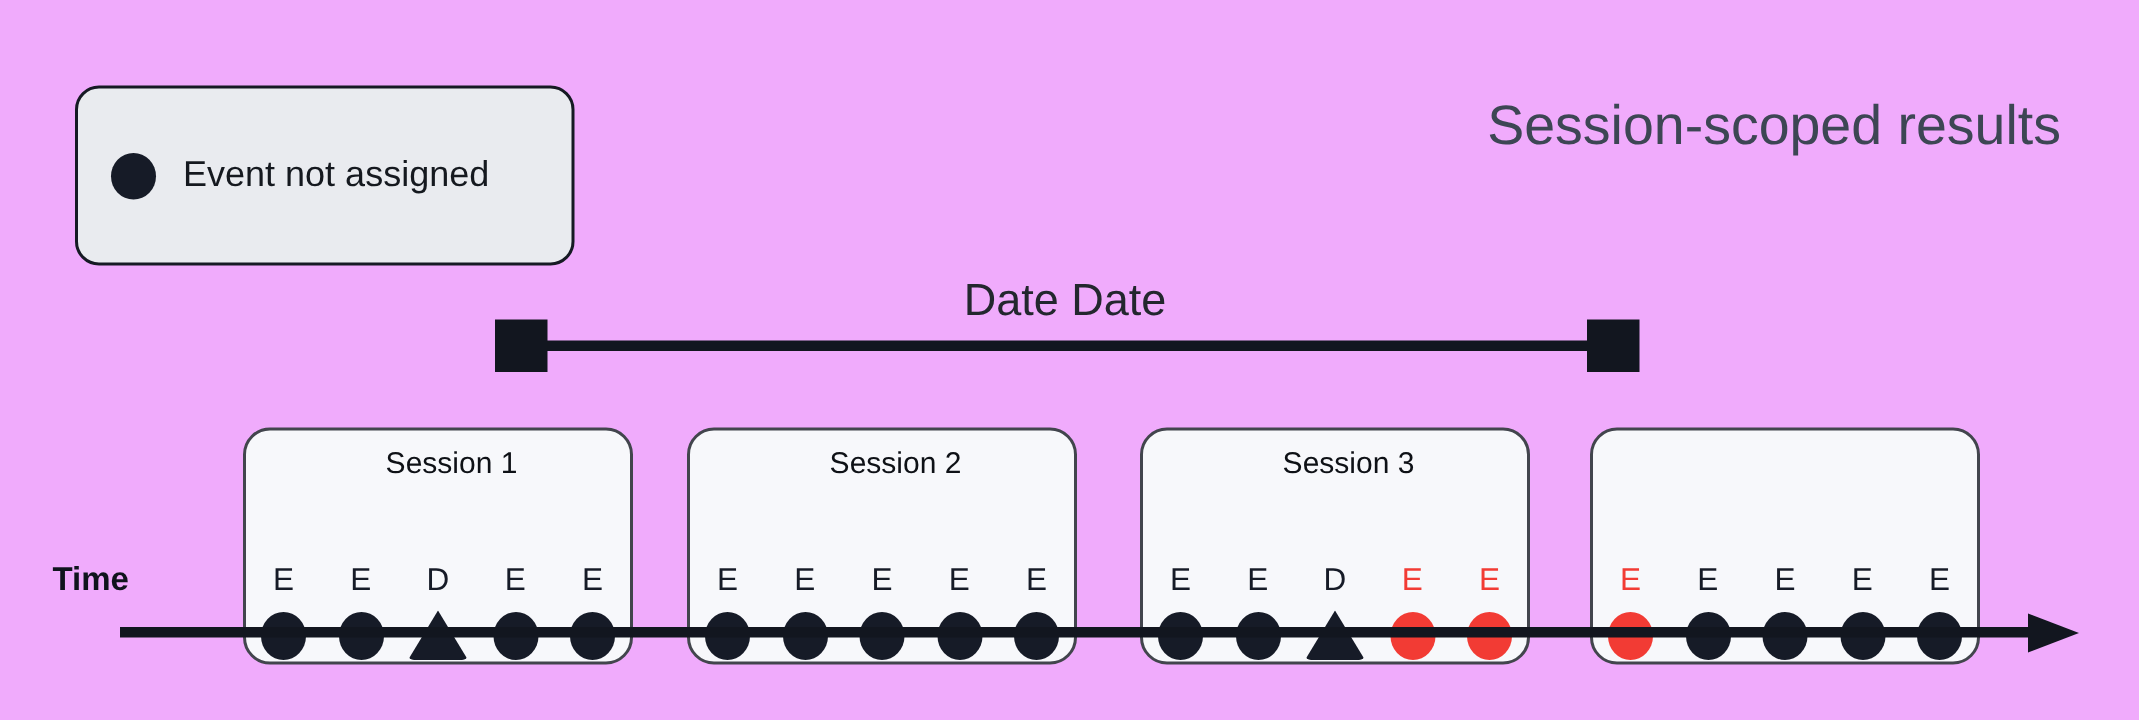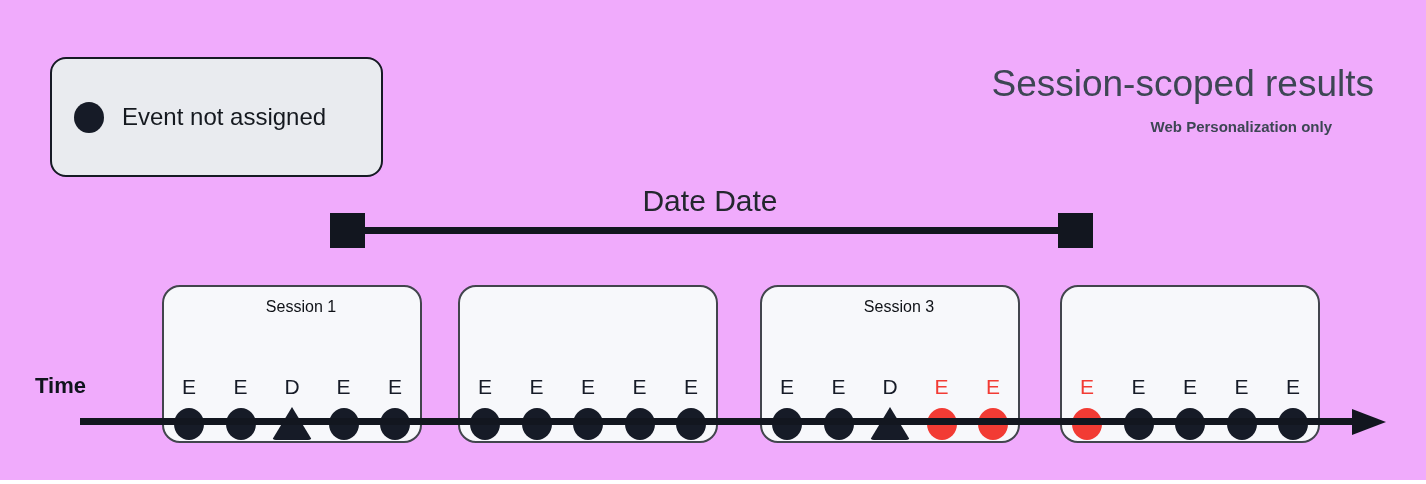--- a/index.html
+++ b/index.html
@@ -100,21 +100,21 @@
     width: 260px; height: 158px;
     background: #f7f8fb;
     border: 2px solid #42454d;
     border-radius: 18px;
     z-index: 1;
   }
   .session-title {
     position: absolute;
     top: 11px; left: 18px; right: 0;
     text-align: center;
-    font-size: 16px;
+    font-size: 20px;
     color: #0e1116;
   }
   .events {
     position: absolute;
     left: 4px; right: 4px; top: 89px;
     display: flex;
     justify-content: space-between;
     z-index: 3;
   }
   .event {
@@ -151,21 +151,20 @@
 <div class="canvas">
 
   <div class="legend">
     <div class="legend-row">
       <span class="legend-dot" style="background: rgb(22, 27, 39);"></span>
       <span class="legend-label">Event not assigned</span>
     </div>
   </div>
 
   <div class="title">Session-scoped results</div>
-  <div class="subtitle">Web Personalization only</div>
 
   <div class="dr-label">Date Date</div>
   <div class="dr-line"></div>
   <div class="dr-cap left"></div>
   <div class="dr-cap right"></div>
 
   <div class="time-label">Time</div>
   <div class="timeline-line"></div>
   <div class="timeline-arrowhead"></div>
 
@@ -189,20 +188,21 @@
           <span class="ev-marker" style="background: rgb(22, 27, 39);"></span>
         </div>
       <div class="event">
           <span class="ev-label" style="color: rgb(22, 27, 39);">E</span>
           <span class="ev-marker" style="background: rgb(22, 27, 39);"></span>
         </div>
     </div>
   </div>
 
   <div class="session" style="left:458px">
+    <div class="session-title">Session 2</div>
     <div class="events">
       <div class="event">
           <span class="ev-label" style="color: rgb(22, 27, 39);">E</span>
           <span class="ev-marker" style="background: rgb(22, 27, 39);"></span>
         </div>
       <div class="event">
           <span class="ev-label" style="color: rgb(22, 27, 39);">E</span>
           <span class="ev-marker" style="background: rgb(22, 27, 39);"></span>
         </div>
       <div class="event">

